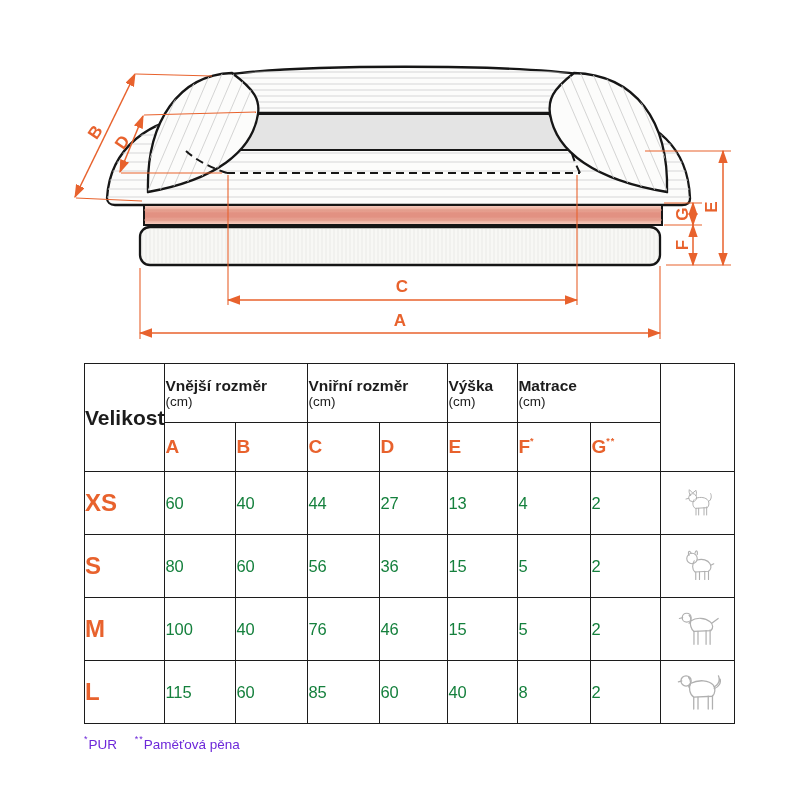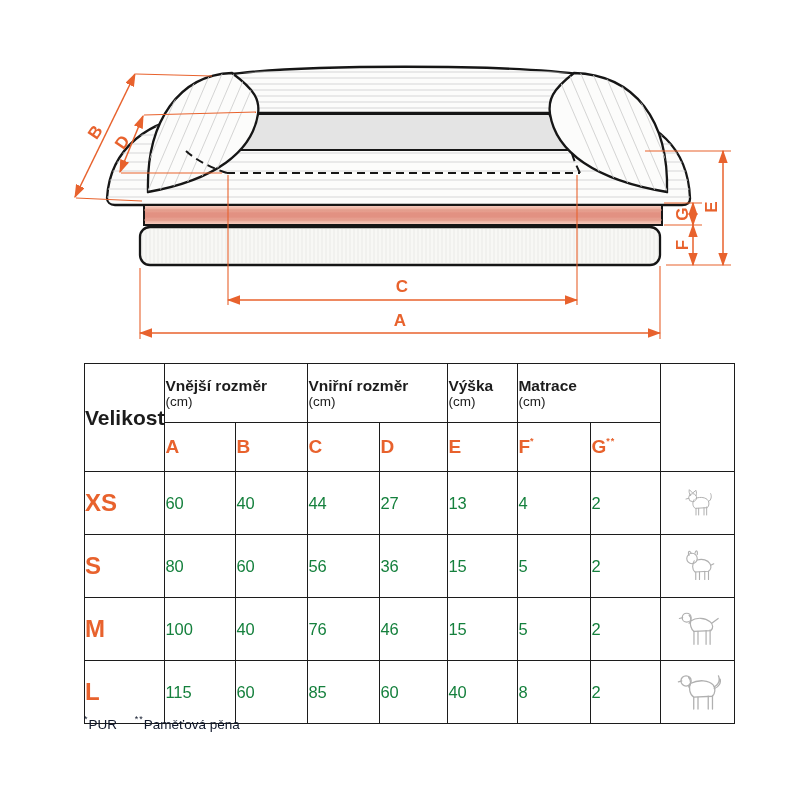--- a/index.html
+++ b/index.html
@@ -15,21 +15,21 @@
   .size-h{font-weight:bold;font-size:21px;}
   tr.letters th{height:48px;font-weight:bold;font-size:19px;color:var(--accent);}
   tr.letters sup{font-size:9px;letter-spacing:1px;position:relative;top:-2px;}
   thead tr.grprow th{height:58px;}
   tbody tr{height:63px;}
   tbody th.size{font-weight:bold;font-size:24px;color:var(--accent);}
   tbody td{font-size:16.5px;color:#15803d;}
   td.dogcell svg{display:block;margin:0 auto;}
   .dog{stroke:#b0b0b0;fill:none;stroke-width:1.5;stroke-linecap:round;stroke-linejoin:round;}
   
-  .footnote{position:absolute;left:84px;top:715px;font-size:13.5px;color:#0f172a;}
+  .footnote{position:absolute;left:84px;top:735px;font-size:13.5px;color:#6d28d9;}
   .footnote .fn-item{margin-right:14px;}
   .footnote sup{font-size:9px;letter-spacing:1px;position:relative;top:-1px;}
 </style>
 </head>
 <body>
 
 <div class="page" style="--accent:#e8622d;">
 
   <div class="diagram-wrap">
   <svg width="800" height="352" viewBox="0 0 800 352">

